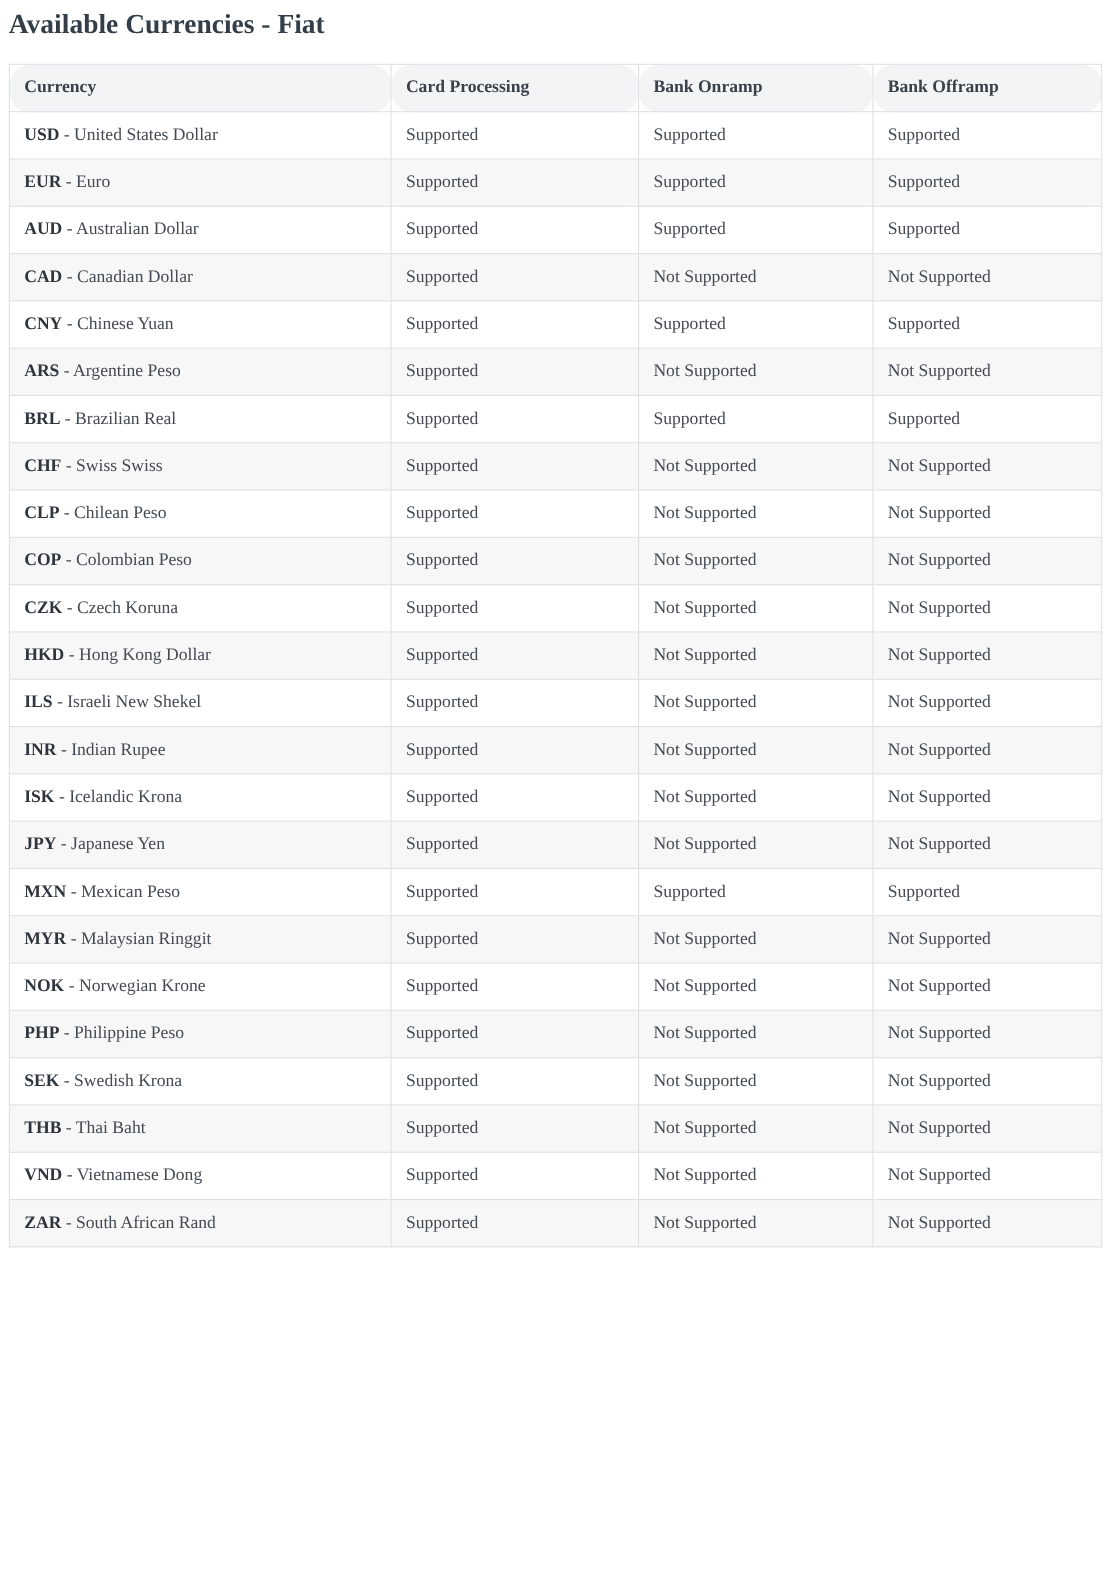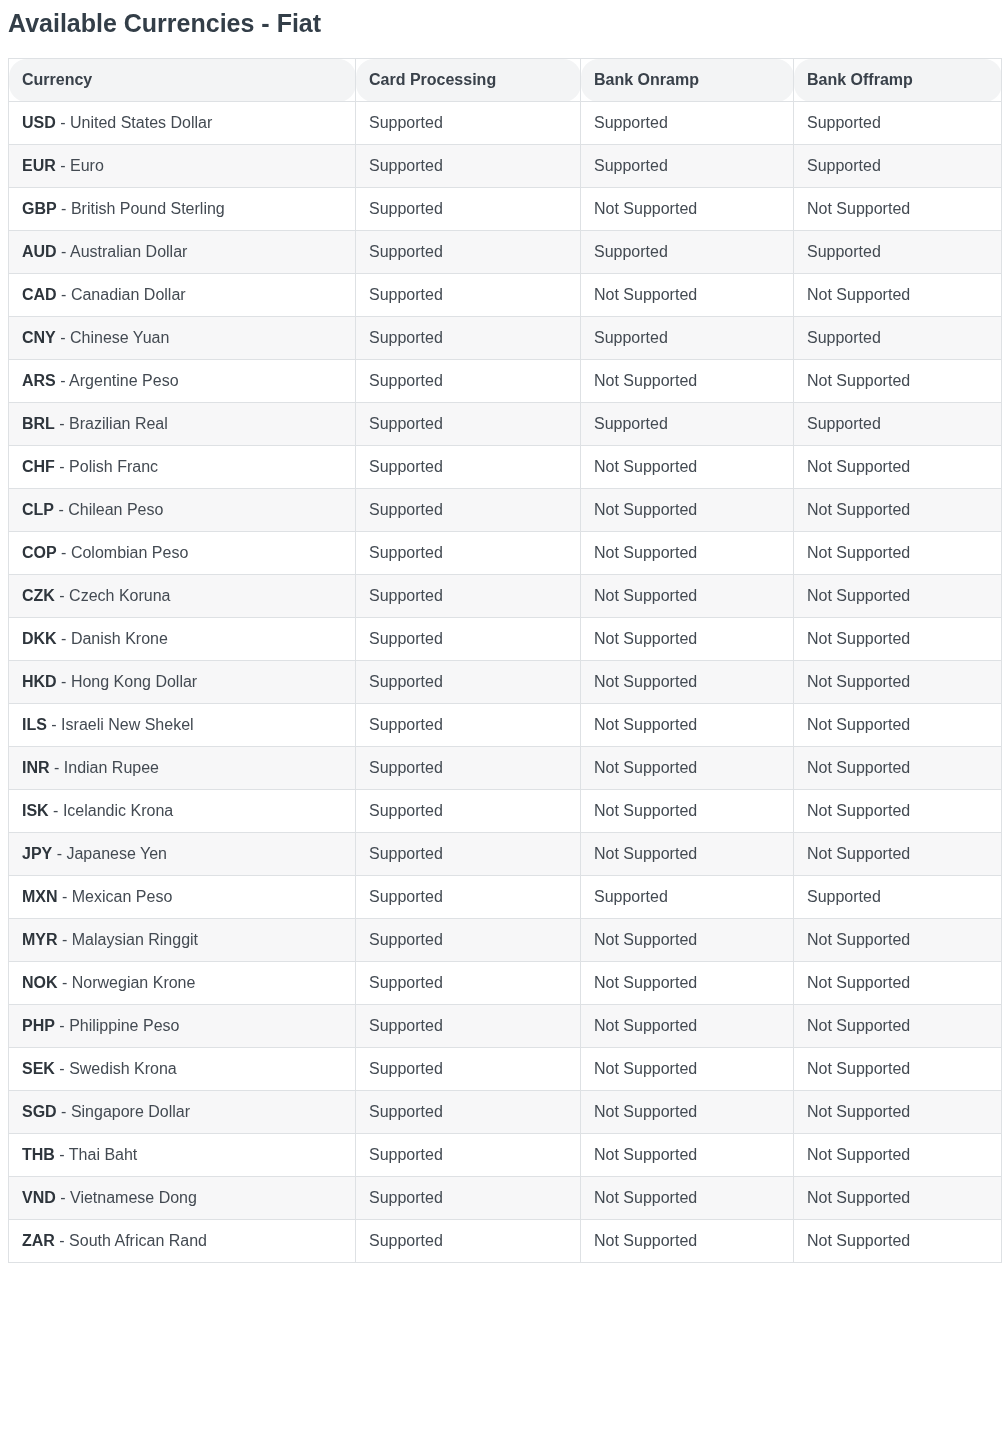--- a/index.html
+++ b/index.html
@@ -14,20 +14,21 @@
   * { box-sizing: border-box; }
   html, body {
     margin: 0;
     padding: 0;
     background: #ffffff;
     font-family: "Liberation Sans", "DejaVu Sans", sans-serif;
   }
   .page {
     width: 1008px;
     padding: 8px 6px 7px 8px;
+    font-family: Liberation Serif, serif;
   }
   h1.page-title {
     margin: 0 0 20px 0;
     padding: 0;
     font-size: 25px;
     line-height: 30px;
     font-weight: 700;
     color: var(--title-color);
   }
   table.currencies {
@@ -95,26 +96,20 @@
           <td>Supported</td>
           <td>Supported</td>
         </tr>
         <tr>
           <td><strong>EUR</strong><span> - Euro</span></td>
           <td>Supported</td>
           <td>Supported</td>
           <td>Supported</td>
         </tr>
         <tr>
-          <td><strong>GBP</strong><span> - British Pound Sterling</span></td>
-          <td>Supported</td>
-          <td>Not Supported</td>
-          <td>Not Supported</td>
-        </tr>
-        <tr>
           <td><strong>AUD</strong><span> - Australian Dollar</span></td>
           <td>Supported</td>
           <td>Supported</td>
           <td>Supported</td>
         </tr>
         <tr>
           <td><strong>CAD</strong><span> - Canadian Dollar</span></td>
           <td>Supported</td>
           <td>Not Supported</td>
           <td>Not Supported</td>
@@ -131,21 +126,21 @@
           <td>Not Supported</td>
           <td>Not Supported</td>
         </tr>
         <tr>
           <td><strong>BRL</strong><span> - Brazilian Real</span></td>
           <td>Supported</td>
           <td>Supported</td>
           <td>Supported</td>
         </tr>
         <tr>
-          <td><strong>CHF</strong><span> - Polish Franc</span></td>
+          <td><strong>CHF</strong><span> - Swiss Swiss</span></td>
           <td>Supported</td>
           <td>Not Supported</td>
           <td>Not Supported</td>
         </tr>
         <tr>
           <td><strong>CLP</strong><span> - Chilean Peso</span></td>
           <td>Supported</td>
           <td>Not Supported</td>
           <td>Not Supported</td>
         </tr>
@@ -155,26 +150,20 @@
           <td>Not Supported</td>
           <td>Not Supported</td>
         </tr>
         <tr>
           <td><strong>CZK</strong><span> - Czech Koruna</span></td>
           <td>Supported</td>
           <td>Not Supported</td>
           <td>Not Supported</td>
         </tr>
         <tr>
-          <td><strong>DKK</strong><span> - Danish Krone</span></td>
-          <td>Supported</td>
-          <td>Not Supported</td>
-          <td>Not Supported</td>
-        </tr>
-        <tr>
           <td><strong>HKD</strong><span> - Hong Kong Dollar</span></td>
           <td>Supported</td>
           <td>Not Supported</td>
           <td>Not Supported</td>
         </tr>
         <tr>
           <td><strong>ILS</strong><span> - Israeli New Shekel</span></td>
           <td>Supported</td>
           <td>Not Supported</td>
           <td>Not Supported</td>
@@ -216,26 +205,20 @@
           <td>Not Supported</td>
         </tr>
         <tr>
           <td><strong>PHP</strong><span> - Philippine Peso</span></td>
           <td>Supported</td>
           <td>Not Supported</td>
           <td>Not Supported</td>
         </tr>
         <tr>
           <td><strong>SEK</strong><span> - Swedish Krona</span></td>
-          <td>Supported</td>
-          <td>Not Supported</td>
-          <td>Not Supported</td>
-        </tr>
-        <tr>
-          <td><strong>SGD</strong><span> - Singapore Dollar</span></td>
           <td>Supported</td>
           <td>Not Supported</td>
           <td>Not Supported</td>
         </tr>
         <tr>
           <td><strong>THB</strong><span> - Thai Baht</span></td>
           <td>Supported</td>
           <td>Not Supported</td>
           <td>Not Supported</td>
         </tr>

